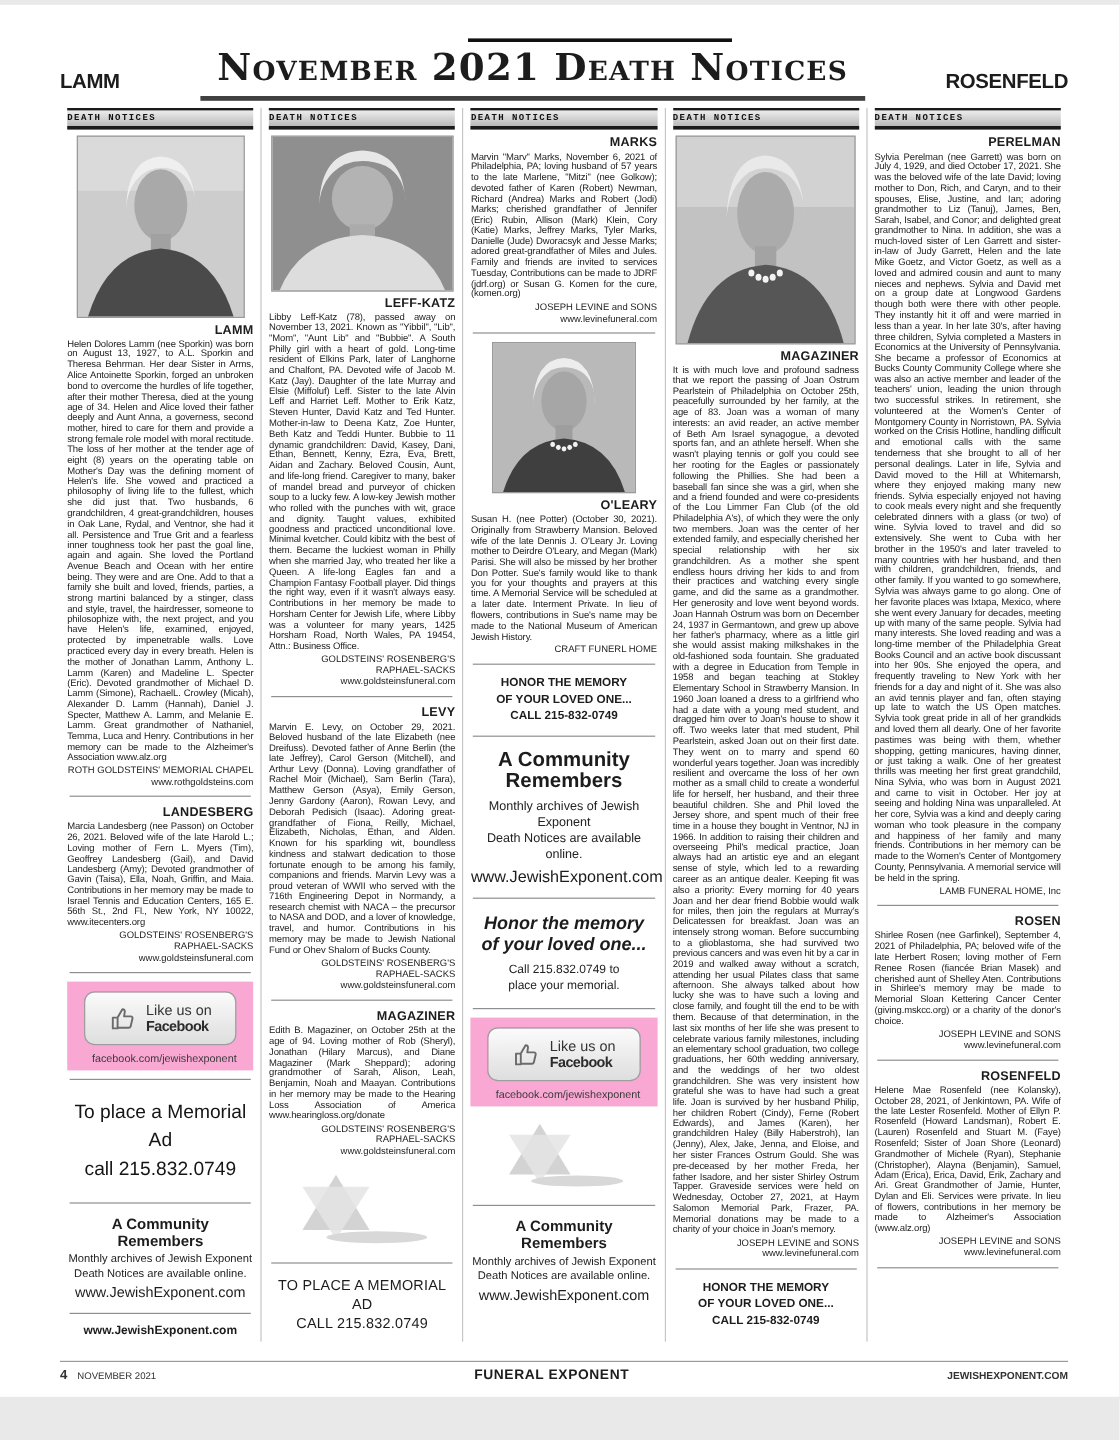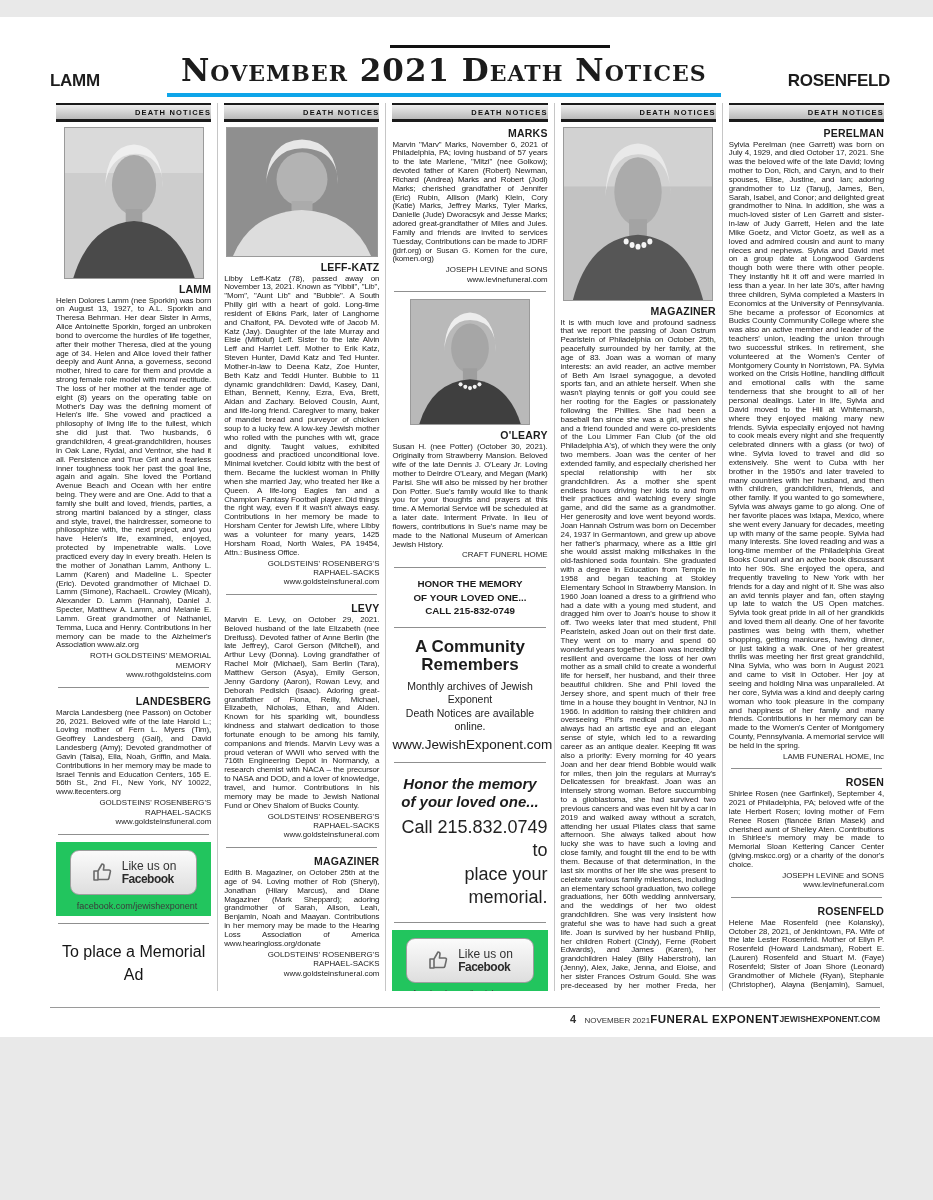--- a/index.html
+++ b/index.html
@@ -1,93 +1,93 @@
 <!DOCTYPE html>
 <html><head>
 <meta charset="utf-8">
 <style>
   html,body { margin:0; padding:0; background:#e9e9e9; }
   .page {
-    position:relative; width:933px; height:1020px; margin:17px auto;
+    position:relative; width:933px; height:1160px; margin:4px auto;
     background:#ffffff; font-family:"Liberation Sans", sans-serif; color:#1c1c1c;
     overflow:hidden;
   }
   
   .mast-topline { position:absolute; top:28px; left:390px; width:220px; height:3px; background:#111; }
   .masthead {
     position:absolute; top:38px; left:50px; right:43px;
     display:flex; align-items:flex-end; justify-content:space-between;
   }
   .mast-name { font-size:17px; font-weight:bold; letter-spacing:-.3px; padding-bottom:6px; }
   .mast-title {
     font-family:"DejaVu Serif", serif; font-weight:bold; font-variant:small-caps;
     font-size:31px; letter-spacing:1px; text-align:left; line-height:1;
-    border-bottom:4px solid #0ea5e9; padding:0 14px 7px;
+    border-bottom:4px solid #404040; padding:0 14px 7px;
   }
   
   .columns {
     position:absolute; top:86px; left:50px; right:43px; bottom:46px;
     display:flex;
   }
   .col { flex:1 1 0; padding:0 6px; overflow:hidden; min-width:0; }
   .col + .col { border-left:1px solid #c6c6c6; }
   .dn-bar {
     border-top:2px solid #1a1a1a; border-bottom:3px solid #1a1a1a;
     background:linear-gradient(#ededed,#b9b9b9);
-    text-align:right; font-size:7.5px; font-weight:bold; letter-spacing:1.2px;
-    padding:2.5px 0 2px; margin-bottom:5px; color:#101010;
+    text-align:left; font-size:7.5px; font-weight:bold; letter-spacing:1.2px;
+    padding:2.5px 0 2px; margin-bottom:5px; color:#101010;font-family:Liberation Mono, monospace;
   }
   .obit-name {
     margin:4px 0 2px; text-align:right; font-size:10.5px; font-weight:bold;
     letter-spacing:.2px;
   }
   .obit-body {
     margin:0; font-size:7.9px; line-height:1.12; text-align:justify;
     letter-spacing:-.1px; color:#222;
   }
   .funeral { margin:1px 0 2px; }
   .funeral-line { text-align:right; font-size:7.9px; line-height:1.2; color:#222; }
   .rule { border:0; border-top:1px solid #8f8f8f; margin:7px 2px; }
   
   .photo { margin:1px auto 3px; border:1px solid #9a9a9a; overflow:hidden; background:#c9c9c9; }
   .photo svg { display:block; }
   .ph-lamm { width:138px; height:150px; }
   .ph-leffkatz { width:150px; height:128px; }
   .ph-oleary { width:118px; height:124px; }
   .ph-pearlstein { width:148px; height:172px; }
   
-  .fb-panel { background:#22c55e; padding:8px 14px 5px; margin:7px 0; }
+  .fb-panel { background:#f9a8d4; padding:8px 14px 5px; margin:7px 0; }
   .fb-inner {
     background:linear-gradient(#fbfbfb,#dedede); border:1px solid #9e9e9e;
     border-radius:9px; display:flex; align-items:center; justify-content:center;
     gap:7px; padding:9px 4px;
   }
   .fb-like { font-size:12px; color:#333; line-height:1.1; }
   .fb-brand { font-size:12px; font-weight:bold; letter-spacing:-.5px; color:#2b2b2b; line-height:1; }
   .fb-url { text-align:right; font-size:9px; color:#3a3a3a; padding-top:6px; }
   .memorial-lg { text-align:center; font-size:16px; line-height:1.45; margin:16px 0; color:#151515; }
   .memorial-caps { text-align:center; font-size:12px; line-height:1.35; margin:10px 0; letter-spacing:.2px; }
   .honor-caps { text-align:center; font-size:9.8px; font-weight:bold; line-height:1.4; margin:9px 0; }
   .community { text-align:center; margin:10px 0; }
   .c-title { font-weight:bold; font-size:12.5px; margin-bottom:3px; }
   .c-body { font-size:9.3px; line-height:1.28; color:#222; }
   .c-url { font-size:12px; margin-top:2px; }
   .community.large .c-title { font-size:17px; line-height:1.05; margin-bottom:6px; }
   .community.large .c-body { font-size:10.5px; }
   .community.large .c-url { font-size:13.5px; margin-top:4px; }
   .honor-italic { text-align:center; margin:12px 0; }
   .hi-title { font-weight:bold; font-style:italic; font-size:15px; line-height:1.15; }
-  .hi-body { font-size:18px; line-height:1.3; margin-top:6px; color:#222;text-align:right; }
+  .hi-body { font-size:10px; line-height:1.3; margin-top:6px; color:#222; }
   .site-banner { text-align:center; font-weight:bold; font-size:10px; margin:9px 0; }
   .star-wrap { display:flex; justify-content:center; margin:9px 0 5px; }
   
   .footer {
-    position:absolute; left:50px; right:53px; bottom:12px;
+    position:absolute; left:50px; right:43px; bottom:12px;
     border-top:1px solid #9a9a9a; padding-top:5px;
-    display:flex; align-items:center; justify-content:flex-end;
+    display:flex; align-items:center; justify-content:space-between;
   }
   .foot-left { font-size:8px; color:#333; }
   .foot-left b { font-size:11px; margin-right:6px; }
   .foot-center { font-size:11.5px; font-weight:bold; letter-spacing:.5px; }
   .foot-right { font-size:8.5px; font-weight:bold; color:#333; }
 </style>
 </head>
 <body>
 
 <div class="page">
@@ -111,21 +111,21 @@
             <rect width="100" height="30" fill="#dadada"></rect>
             <path d="M29,40 Q30,12 50,11 Q70,12 71,40 Q71,26 62,20 Q52,15 42,19 Q30,25 29,40" fill="#efefef"></path>
             <ellipse cx="50" cy="38" rx="16" ry="20" fill="#a9a9a9"></ellipse>
             <rect x="44" y="54" width="12" height="11" fill="#a1a1a1"></rect>
             <path d="M6,100 Q18,64 50,62 Q82,64 94,100 Z" fill="#4a4a4a"></path>
           </svg>
         </div>
         <h3 class="obit-name">LAMM</h3>
         <p class="obit-body">Helen Dolores Lamm (nee Sporkin) was born on August 13, 1927, to A.L. Sporkin and Theresa Behrman. Her dear Sister in Arms, Alice Antoinette Sporkin, forged an unbroken bond to overcome the hurdles of life together, after their mother Theresa, died at the young age of 34. Helen and Alice loved their father deeply and Aunt Anna, a governess, second mother, hired to care for them and provide a strong female role model with moral rectitude. The loss of her mother at the tender age of eight (8) years on the operating table on Mother's Day was the defining moment of Helen's life. She vowed and practiced a philosophy of living life to the fullest, which she did just that. Two husbands, 6 grandchildren, 4 great-grandchildren, houses in Oak Lane, Rydal, and Ventnor, she had it all. Persistence and True Grit and a fearless inner toughness took her past the goal line, again and again. She loved the Portland Avenue Beach and Ocean with her entire being. They were and are One. Add to that a family she built and loved, friends, parties, a strong martini balanced by a stinger, class and style, travel, the hairdresser, someone to philosophize with, the next project, and you have Helen's life, examined, enjoyed, protected by impenetrable walls. Love practiced every day in every breath. Helen is the mother of Jonathan Lamm, Anthony L. Lamm (Karen) and Madeline L. Specter (Eric). Devoted grandmother of Michael D. Lamm (Simone), RachaelL. Crowley (Micah), Alexander D. Lamm (Hannah), Daniel J. Specter, Matthew A. Lamm, and Melanie E. Lamm. Great grandmother of Nathaniel, Temma, Luca and Henry. Contributions in her memory can be made to the Alzheimer's Association www.alz.org</p>
         <div class="funeral">
-          <div class="funeral-line">ROTH GOLDSTEINS' MEMORIAL MEMORY</div>
+          <div class="funeral-line">ROTH GOLDSTEINS' MEMORIAL CHAPEL</div>
           <div class="funeral-line">www.rothgoldsteins.com</div>
         </div>
       </section>
 
       <hr class="rule">
 
       <section>
         <h3 class="obit-name">LANDESBERG</h3>
         <p class="obit-body">Marcia Landesberg (nee Passon) on October 26, 2021. Beloved wife of the late Harold L.; Loving mother of Fern L. Myers (Tim), Geoffrey Landesberg (Gail), and David Landesberg (Amy); Devoted grandmother of Gavin (Taisa), Ella, Noah, Griffin, and Maia. Contributions in her memory may be made to Israel Tennis and Education Centers, 165 E. 56th St., 2nd Fl., New York, NY 10022, www.itecenters.org</p>
         <div class="funeral">

